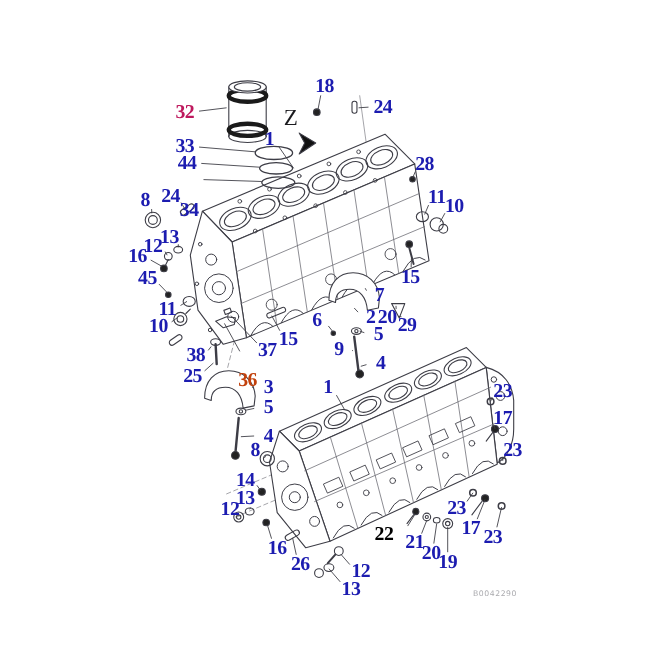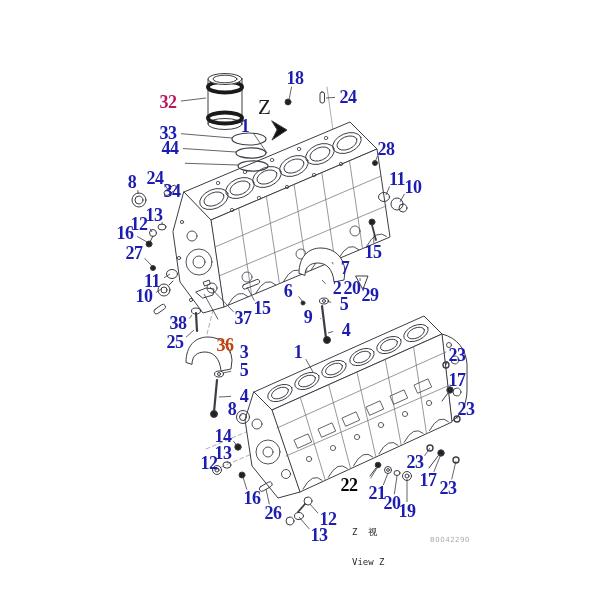--- a/index.html
+++ b/index.html
@@ -380,21 +380,21 @@
       <div class="callout" style="left: 348px; top: 97px; color: rgb(28, 28, 176);">24</div>
       <div class="callout" style="left: 245px; top: 126px; color: rgb(28, 28, 176);">1</div>
       <div class="callout" style="left: 386px; top: 149px; color: rgb(28, 28, 176);">28</div>
       <div class="callout" style="left: 132px; top: 182px; color: rgb(28, 28, 176);">8</div>
       <div class="callout" style="left: 155px; top: 178px; color: rgb(28, 28, 176);">24</div>
       <div class="callout" style="left: 397px; top: 179px; color: rgb(28, 28, 176);">11</div>
       <div class="callout" style="left: 413px; top: 187px; color: rgb(28, 28, 176);">10</div>
       <div class="callout" style="left: 154px; top: 215px; color: rgb(28, 28, 176);">13</div>
       <div class="callout" style="left: 139px; top: 224px; color: rgb(28, 28, 176);">12</div>
       <div class="callout" style="left: 125px; top: 233px; color: rgb(28, 28, 176);">16</div>
-      <div class="callout" style="left: 134px; top: 253px; color: rgb(28, 28, 176);">27</div>
+      <div class="callout" style="left: 134px; top: 253px; color: rgb(28, 28, 176);">45</div>
       <div class="callout" style="left: 152px; top: 281px; color: rgb(28, 28, 176);">11</div>
       <div class="callout" style="left: 144px; top: 296px; color: rgb(28, 28, 176);">10</div>
       <div class="callout" style="left: 178px; top: 323px; color: rgb(28, 28, 176);">38</div>
       <div class="callout" style="left: 175px; top: 342px; color: rgb(28, 28, 176);">25</div>
       <div class="callout" style="left: 225px; top: 345px; color: #c2410c;">36</div>
       <div class="callout" style="left: 243px; top: 318px; color: rgb(28, 28, 176);">37</div>
       <div class="callout" style="left: 262px; top: 308px; color: rgb(28, 28, 176);">15</div>
       <div class="callout" style="left: 244px; top: 352px; color: rgb(28, 28, 176);">3</div>
       <div class="callout" style="left: 244px; top: 370px; color: rgb(28, 28, 176);">5</div>
       <div class="callout" style="left: 244px; top: 396px; color: rgb(28, 28, 176);">4</div>
@@ -425,20 +425,16 @@
       <div class="callout" style="left: 428px; top: 480px; color: rgb(28, 28, 176);">17</div>
       <div class="callout" style="left: 448px; top: 488px; color: rgb(28, 28, 176);">23</div>
       <div class="callout" style="left: 328px; top: 519px; color: rgb(28, 28, 176);">12</div>
       <div class="callout" style="left: 319px; top: 535px; color: rgb(28, 28, 176);">13</div>
     </div>
 
   <div class="viewletter">
     <span>Z</span>
   </div>
 
-  <div class="caption">
-    <div>Z  视</div>
-    <div>View Z</div>
-  </div>
 
   <div class="watermark">B0042290</div>
 
 </div>
 
 </body></html>

